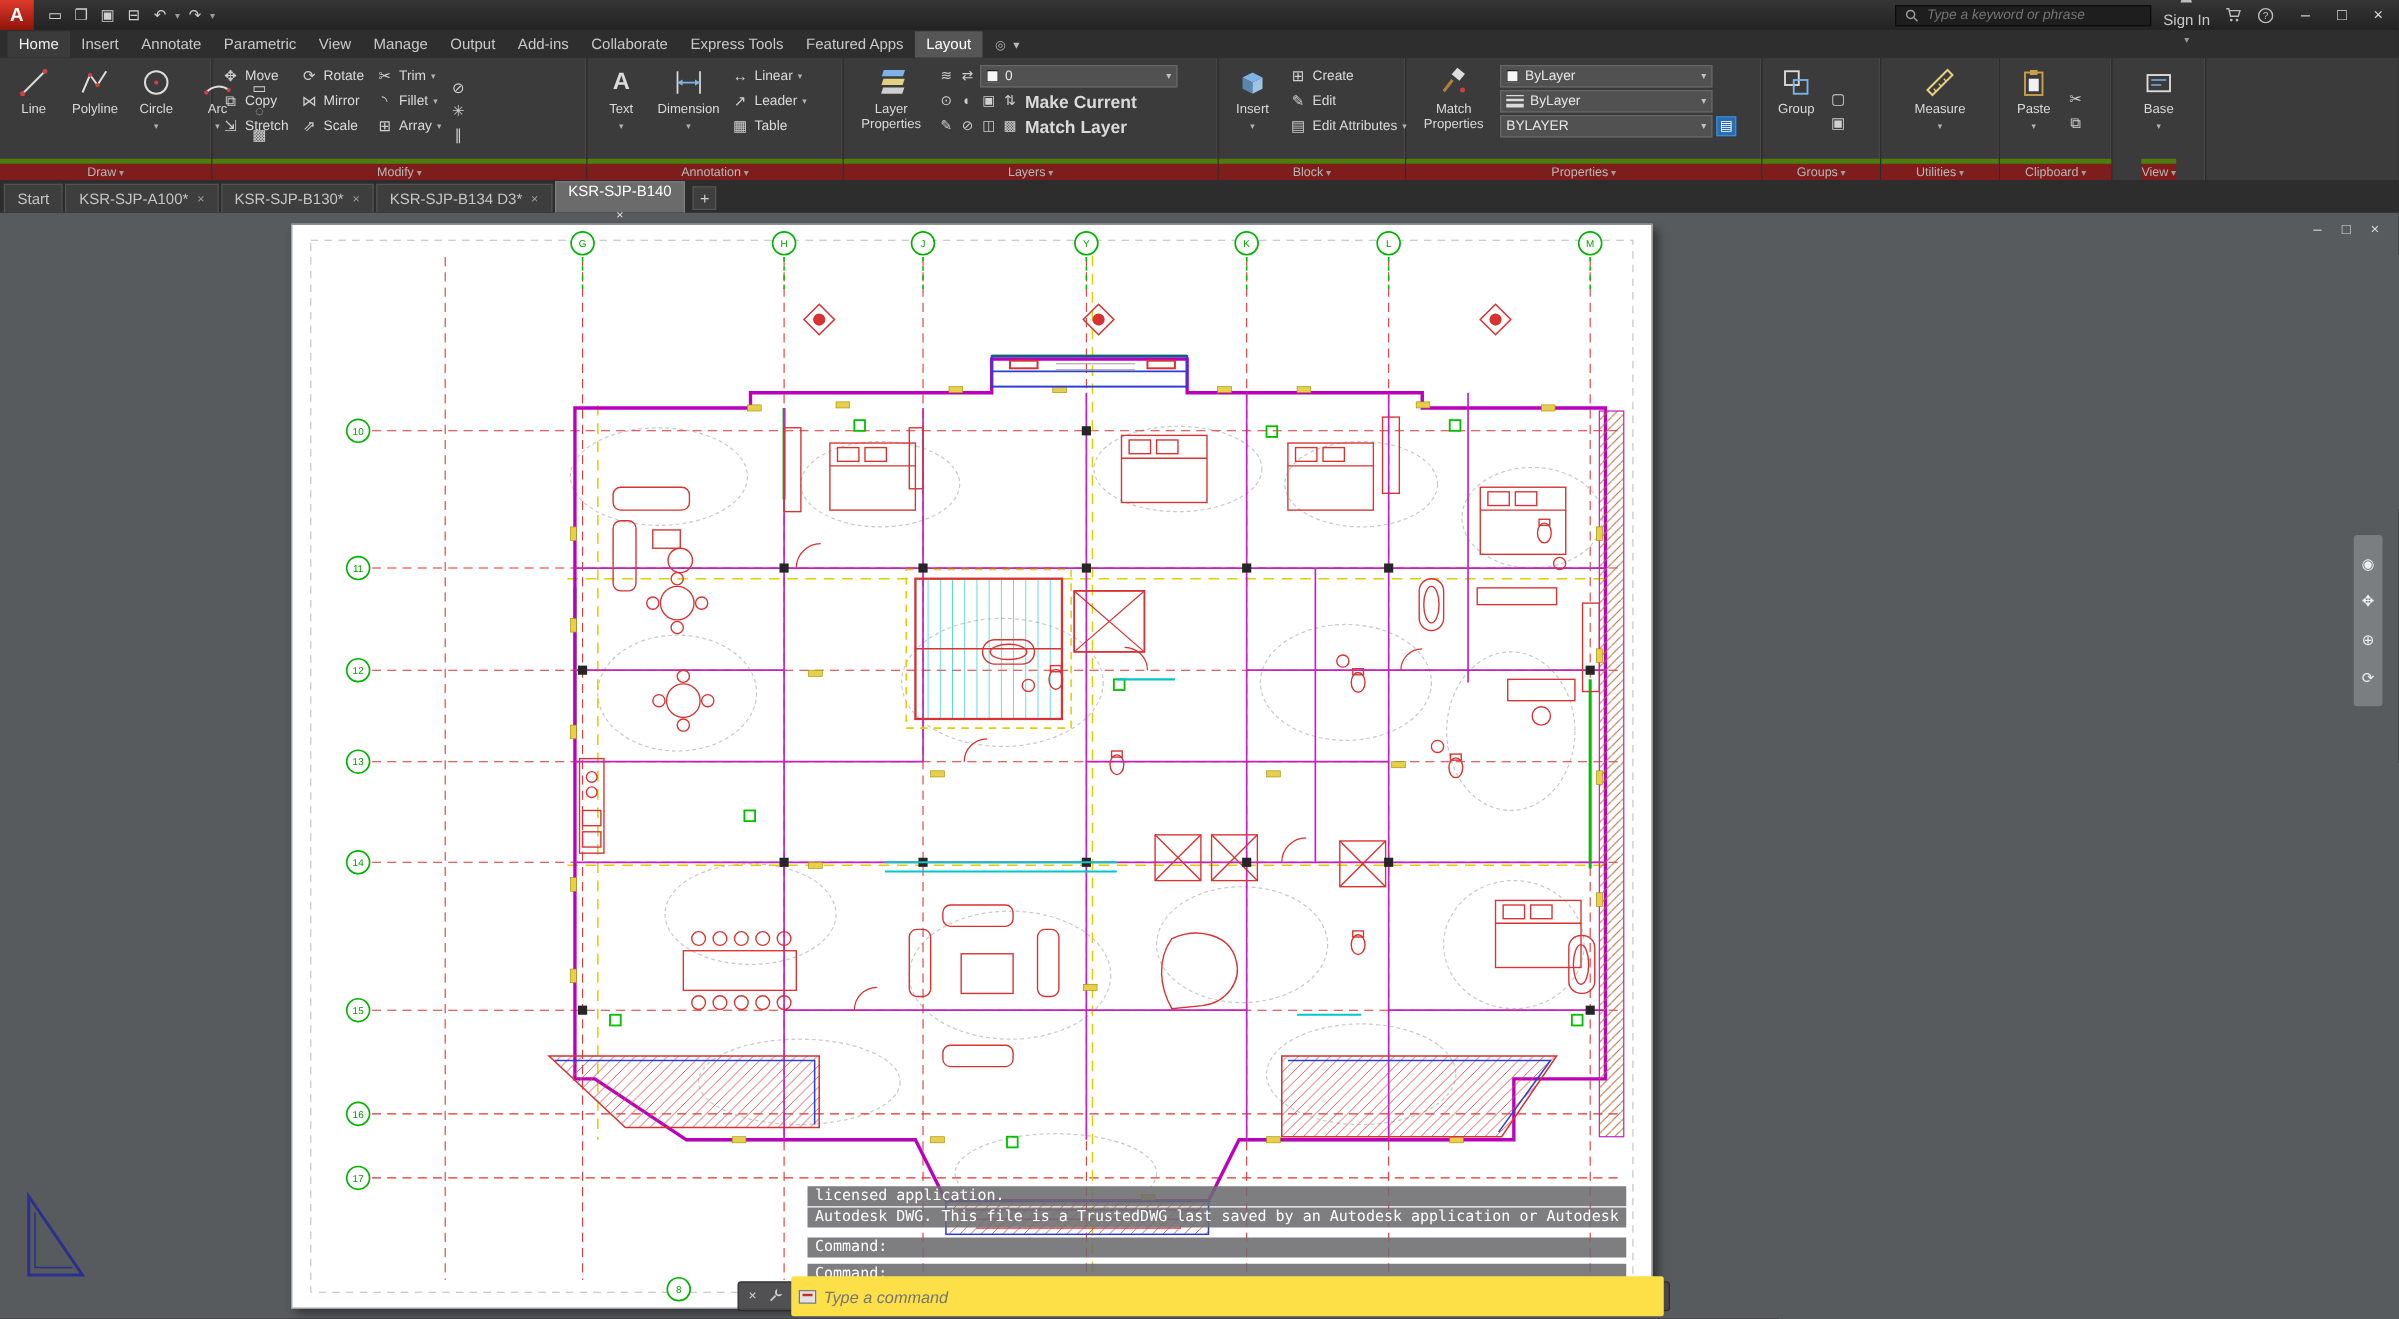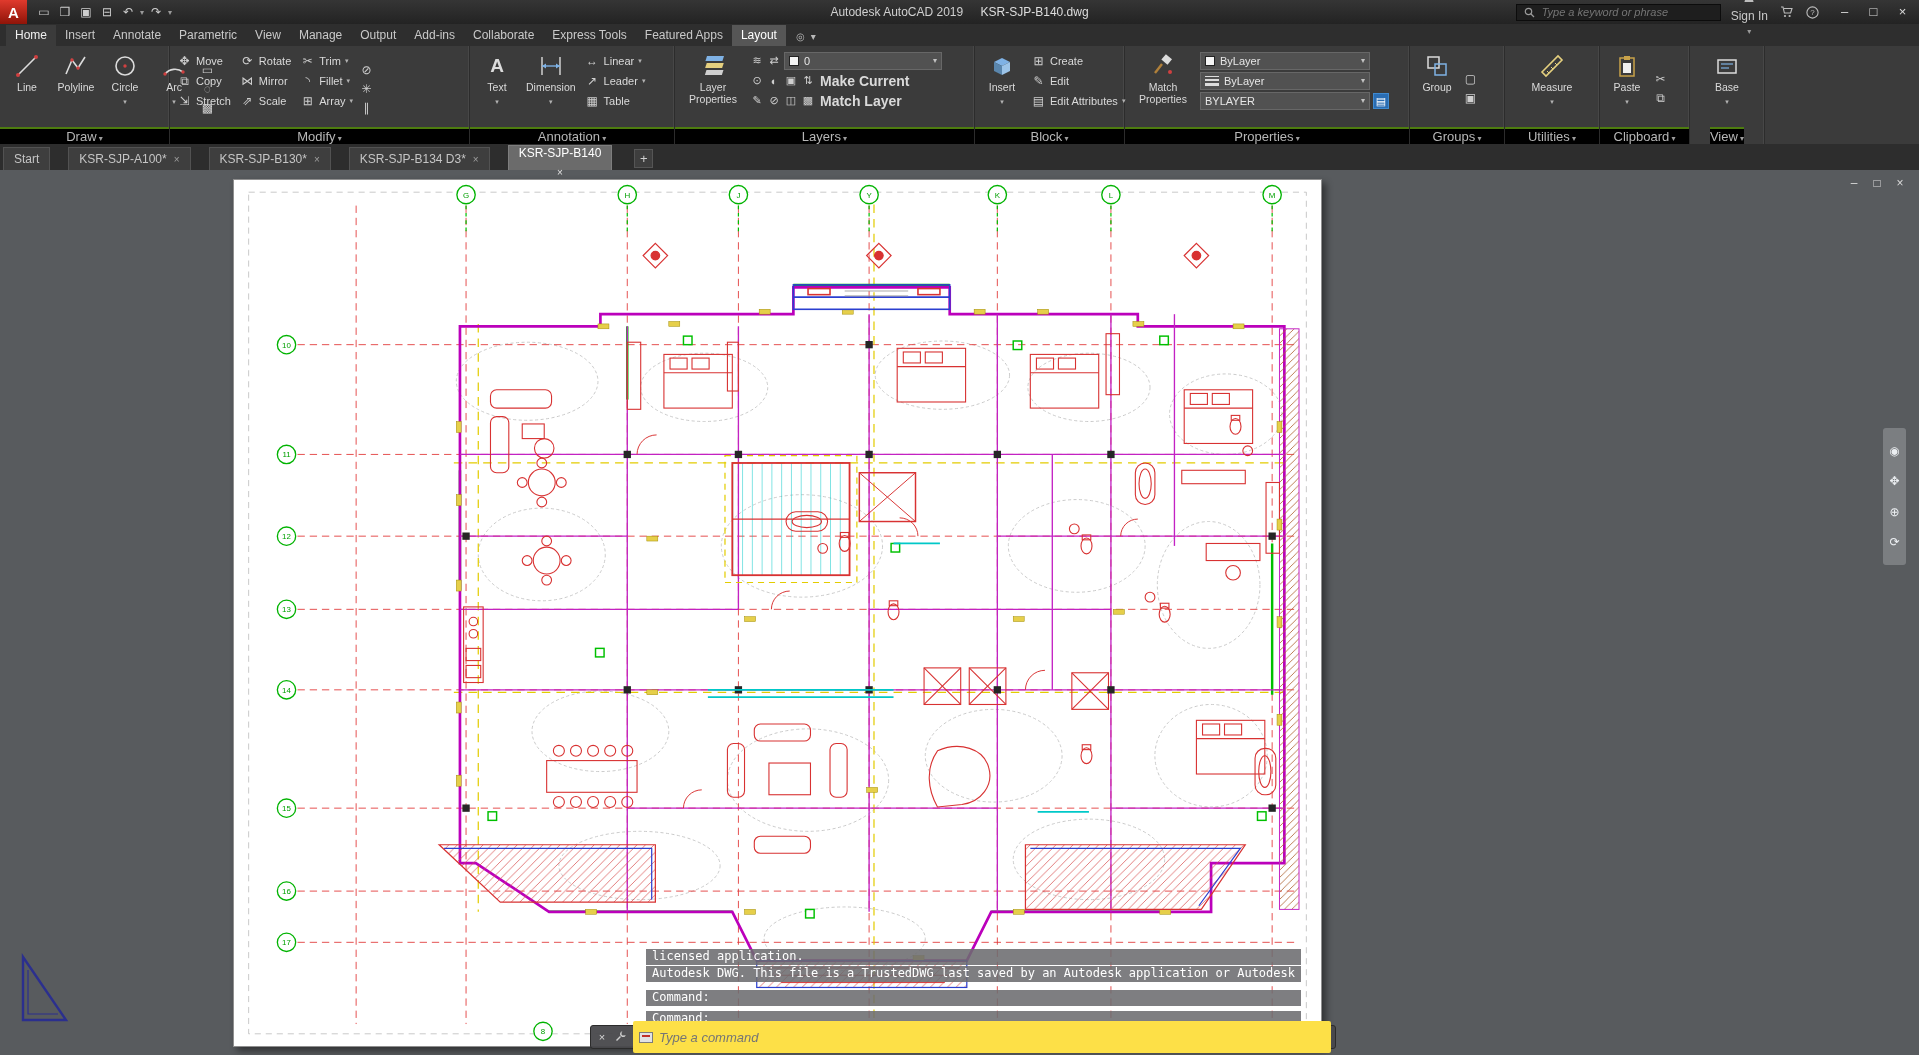--- a/index.html
+++ b/index.html
@@ -36,22 +36,22 @@
   .rtab.active{background:#3b3b3b;color:#f0f0f0;}
   .rtab.hl{background:#565656;color:#fff;}
   .tab-extra{display:flex;align-items:center;gap:6px;margin-left:10px;color:#b9b9b9;
     font-size:10px;padding-bottom:4px;}
 
   
   .ribbon{height:98px;background:#3b3b3b;display:flex;position:relative;z-index:28;}
   .panel{height:98px;border-right:1px solid #2c2c2c;box-shadow:inset -1px 0 0 #474747;
     display:flex;flex-direction:column;flex:0 0 auto;}
   .panel-content{flex:1;display:flex;align-items:stretch;padding:3px 4px 0;gap:3px;}
-  .panel-label{height:17px;font-size:13px;color:#b7b7b7;text-align:center;line-height:15px;
-    background:#000000;border-top:2px solid #4d7c0f;cursor:default;}
+  .panel-label{height:17px;font-size:10px;color:#b7b7b7;text-align:center;line-height:15px;
+    background:#7f1d1d;border-top:4px solid #4d7c0f;cursor:default;}
   .panel-label::after{content:" ▾";font-size:8px;color:#9d9d9d;}
   .bigbtn{display:flex;flex-direction:column;align-items:center;justify-content:flex-start;
     padding:2px 3px 0;min-width:46px;color:#dadada;font-size:10.5px;line-height:1.12;
     text-align:center;gap:1px;cursor:default;}
   .bigbtn .bicon{height:30px;display:flex;align-items:center;justify-content:center;}
   .bigbtn .blabel{max-width:62px;}
   .vcaret{height:8px;}
   .vcaret::after{content:"▾";font-size:7px;color:#b2b2b2;line-height:7px;}
   .mcol{display:flex;flex-direction:column;justify-content:flex-start;gap:1px;padding-top:2px;}
   .smallbtn{display:flex;align-items:center;gap:4px;font-size:11px;color:#dadada;height:19px;
@@ -72,21 +72,21 @@
   .iconrow{display:flex;align-items:center;gap:3px;height:19px;}
   .iconrow .sic{width:14px;flex:0 0 14px;font-size:11px;}
   .rowlabel{font-size:14px;color:#dadada;padding-left:2px;cursor:default;font-weight:bold;}
   .blueic{background:#2a6db3;border:1px solid #3f8ad0;color:#fff;width:16px;height:16px;
     line-height:15px;text-align:center;font-size:11px;}
 
   
   .filetabs{height:26px;background:#2d2d2d;display:flex;align-items:flex-end;padding-left:3px;
     position:relative;z-index:27;}
   .ftab{height:23px;display:flex;align-items:center;gap:7px;padding:0 10px;font-size:12px;
-    background:#3e3e3e;color:#c5c5c5;border:1px solid #525252;border-bottom:none;margin-right:18px;
+    background:#3e3e3e;color:#c5c5c5;border:1px solid #525252;border-bottom:none;margin-right:2px;
     cursor:default;white-space:nowrap;}
   .ftab.active{height:25px;background:#6b6b6b;color:#fff;border-color:#7e7e7e;flex-direction:column;}
   .ftab-close{font-size:10px;color:#9f9f9f;}
   .ftab-close::after{content:"×";}
   .ftab.active .ftab-close{color:#e0e0e0;}
   .newtab{width:19px;height:19px;background:#3e3e3e;border:1px solid #555;color:#cfcfcf;
     text-align:center;line-height:17px;font-size:13px;margin-left:4px;margin-bottom:2px;}
 
   
   .canvas{position:absolute;top:170px;left:0;right:0;bottom:0;background:#585b5e;}
@@ -134,24 +134,20 @@
     </div>
     <div class="qat">
       <span class="ic">▭</span>
       <span class="ic">❒</span>
       <span class="ic">▣</span>
       <span class="ic">⊟</span>
       <span class="ic">↶</span>
       <span class="dd">▾</span>
       <span class="ic">↷</span>
       <span class="dd">▾</span>
-    </div>
-    <div class="tb-title">
-      <span>Autodesk AutoCAD 2019</span>
-      <span class="doc">KSR-SJP-B140.dwg</span>
     </div>
     <div class="tb-right">
       <div class="searchbox">
         <span class="mini-ic">
           <svg width="11" height="11" viewBox="0 0 11 11">
               <circle cx="4.5" cy="4.5" r="3.2" fill="none" stroke="#9a9a9a" stroke-width="1.2"></circle>
               <line x1="7" y1="7" x2="10" y2="10" stroke="#9a9a9a" stroke-width="1.2"></line>
             </svg>
         </span>
         <input class="search-input" placeholder="Type a keyword or phrase" style="">

